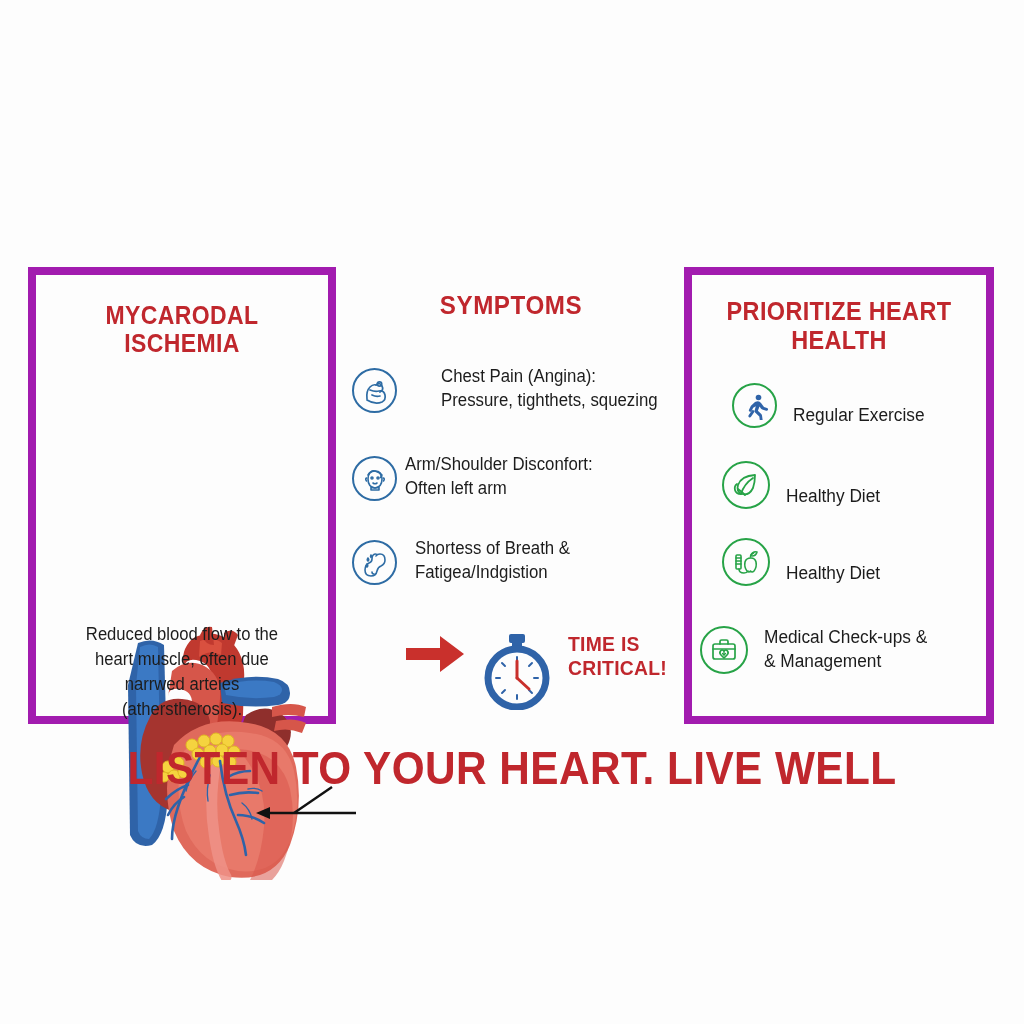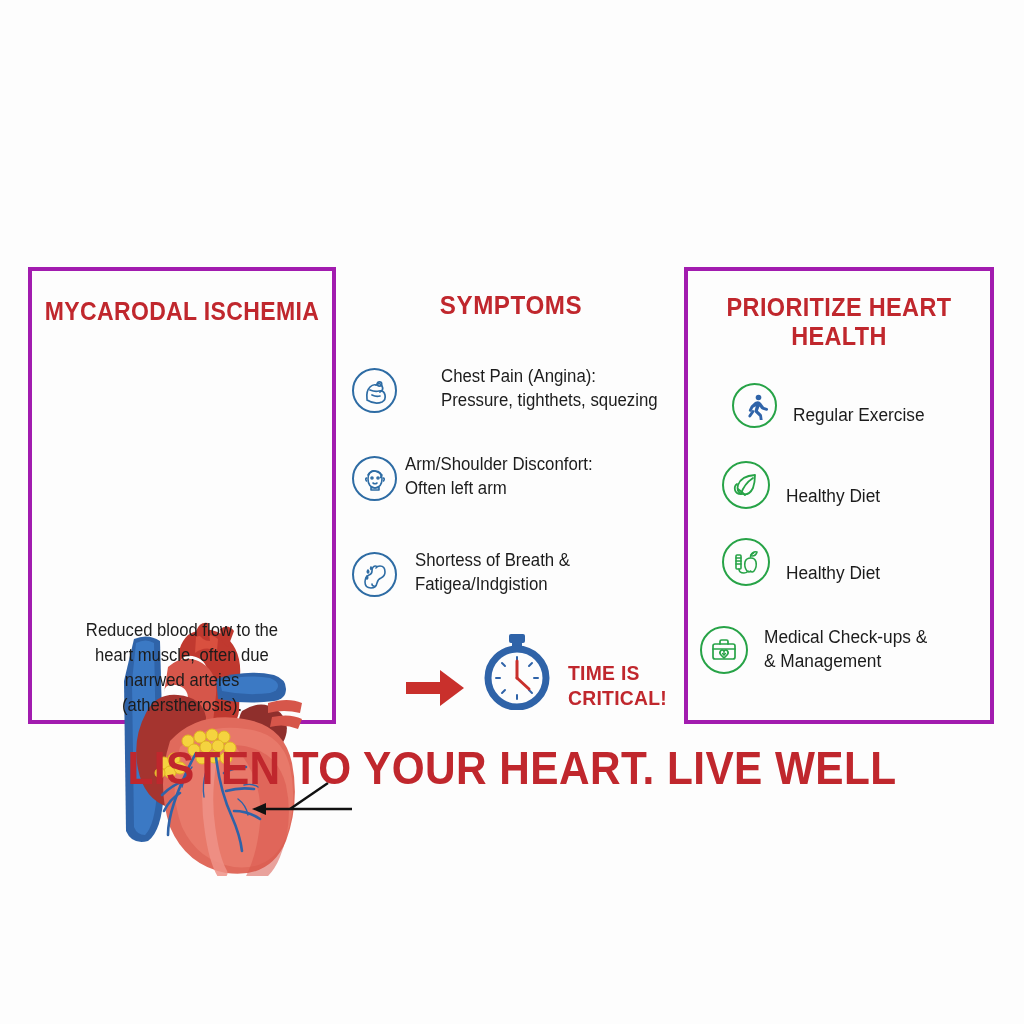--- a/index.html
+++ b/index.html
@@ -16,21 +16,21 @@
   }
   .infographic {
     position: absolute;
     inset: 0;
     background: #fdfdfd;
   }
 
   
   .panel {
     position: absolute;
-    border: 4px solid #a21caf;
+    border: 8px solid #a21caf;
     background: #fdfdfd;
     box-sizing: border-box;
   }
   #panel-left  { left: 28px;  top: 267px; width: 308px; height: 457px; }
   #panel-right { left: 684px; top: 267px; width: 310px; height: 457px; }
 
   .panel-title {
     color: #c0272d;
     font-weight: 700;
     text-align: center;
@@ -82,21 +82,21 @@
   
   .sym-item {
     position: absolute;
     display: flex;
     align-items: flex-start;
     gap: 14px;
     width: 330px;
   }
   #sym-0 { left: 352px; top: 364px; gap: 44px; }
   #sym-1 { left: 352px; top: 452px; gap: 8px; }
-  #sym-2 { left: 352px; top: 548px; gap: 18px; }
+  #sym-2 { left: 352px; top: 536px; gap: 18px; }
 
   .sym-icon {
     flex: 0 0 auto;
     width: 45px; height: 45px;
     border-radius: 50%;
     border: 2px solid #2e6ca4;
     display: flex;
     align-items: center;
     justify-content: center;
     box-sizing: border-box;
@@ -112,21 +112,21 @@
     padding-top: 1px;
   }
   .sym-text .l2 { display: block; }
 
   
   #urgency {
     position: absolute;
     left: 404px; top: 632px;
     width: 280px; height: 78px;
     display: flex;
-    align-items: flex-end;
+    align-items: flex-start;
     gap: 10px;
   }
   #urgency-arrow { flex: 0 0 auto; width: 62px; height: 44px; }
   #urgency-clock { flex: 0 0 auto; width: 82px; height: 78px; }
   #urgency-text {
     color: #c0272d;
     font-weight: 700;
     font-size: 21px;
     line-height: 1.16;
     letter-spacing: 0.3px;

